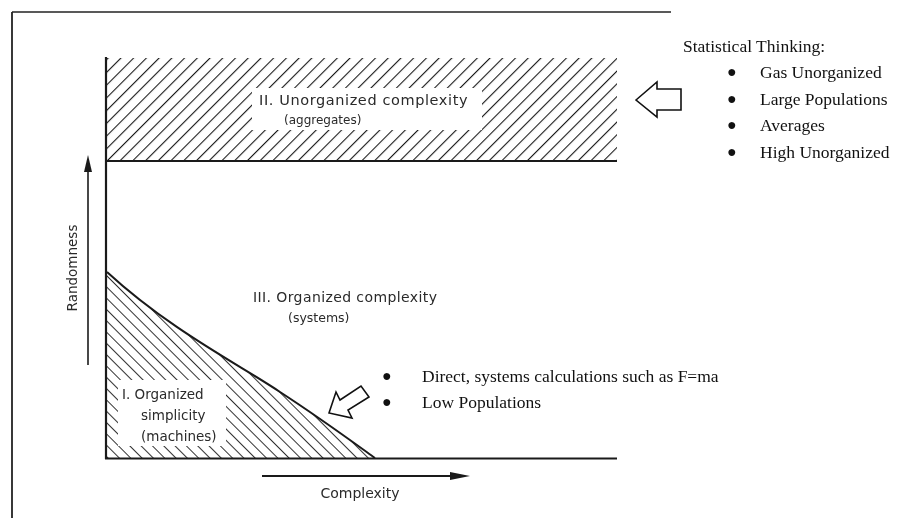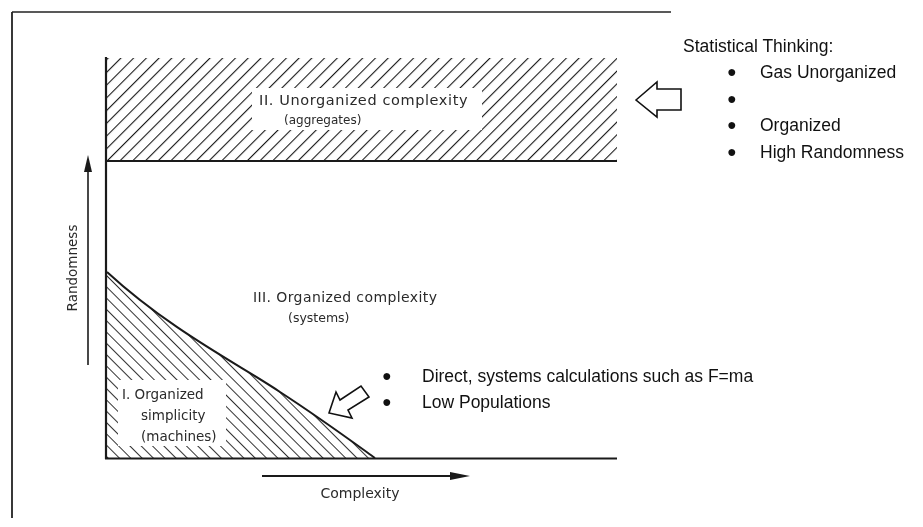--- a/index.html
+++ b/index.html
@@ -1,19 +1,19 @@
 <!DOCTYPE html>
 <html><head>
   <meta charset="utf-8">
   <style>
     html, body { margin: 0; padding: 0; background: #ffffff; }
     body { width: 923px; height: 527px; position: relative; overflow: hidden; font-family: "DejaVu Sans", sans-serif; }
     #stage { position: absolute; left: 0; top: 0; width: 923px; height: 527px; }
     .diag-text { font-family: "DejaVu Sans", sans-serif; fill: #2a2a2a; }
-    .note { position: absolute; font-family: Liberation Sans, sans-serif; color: #111; font-size: 17.5px; line-height: 26px; }
+    .note { position: absolute; font-family: Liberation Serif, serif; color: #111; font-size: 17.5px; line-height: 26px; }
     .note ul { list-style: none; margin: 0; padding: 0; }
     .note li { position: relative; white-space: nowrap; }
     .note li .bullet { position: absolute; font-size: 16px; }
     #note-stat { left: 683px; top: 33px; }
     #note-stat .title { margin-bottom: 0; }
     #note-stat li { padding-left: 77px; height: 26.5px; }
     #note-stat li .bullet { left: 44px; top: 0; }
     #note-simple { left: 382px; top: 363px; }
     #note-simple li { padding-left: 40px; height: 26px; }
     #note-simple li .bullet { left: 0; top: 0; }
@@ -73,23 +73,23 @@
 
   <polygon points="636,100 657,82 657,89 681,89 681,110 657,110 657,117" fill="#ffffff" stroke="#111" stroke-width="1.6" stroke-linejoin="miter"></polygon>
 
   <polygon points="329,413 336,392 340,400 361,386 369,397 348,410 352,418" fill="#ffffff" stroke="#111" stroke-width="1.6" stroke-linejoin="miter"></polygon>
 </svg>
 
 <div class="note" id="note-stat">
   <div class="title">Statistical Thinking:</div>
   <ul>
     <li><span class="bullet">●</span><span>Gas Unorganized</span></li>
-    <li><span class="bullet">●</span></li>
-    <li><span class="bullet">●</span><span>Organized</span></li>
-    <li><span class="bullet">●</span><span>High Randomness</span></li>
+    <li><span class="bullet">●</span><span>Large Populations</span></li>
+    <li><span class="bullet">●</span><span>Averages</span></li>
+    <li><span class="bullet">●</span><span>High Unorganized</span></li>
   </ul>
 </div>
 
 <div class="note" id="note-simple">
   <ul>
     <li><span class="bullet">●</span><span>Direct, systems calculations such as F=ma</span></li>
     <li><span class="bullet">●</span><span>Low Populations</span></li>
   </ul>
 </div>
 

